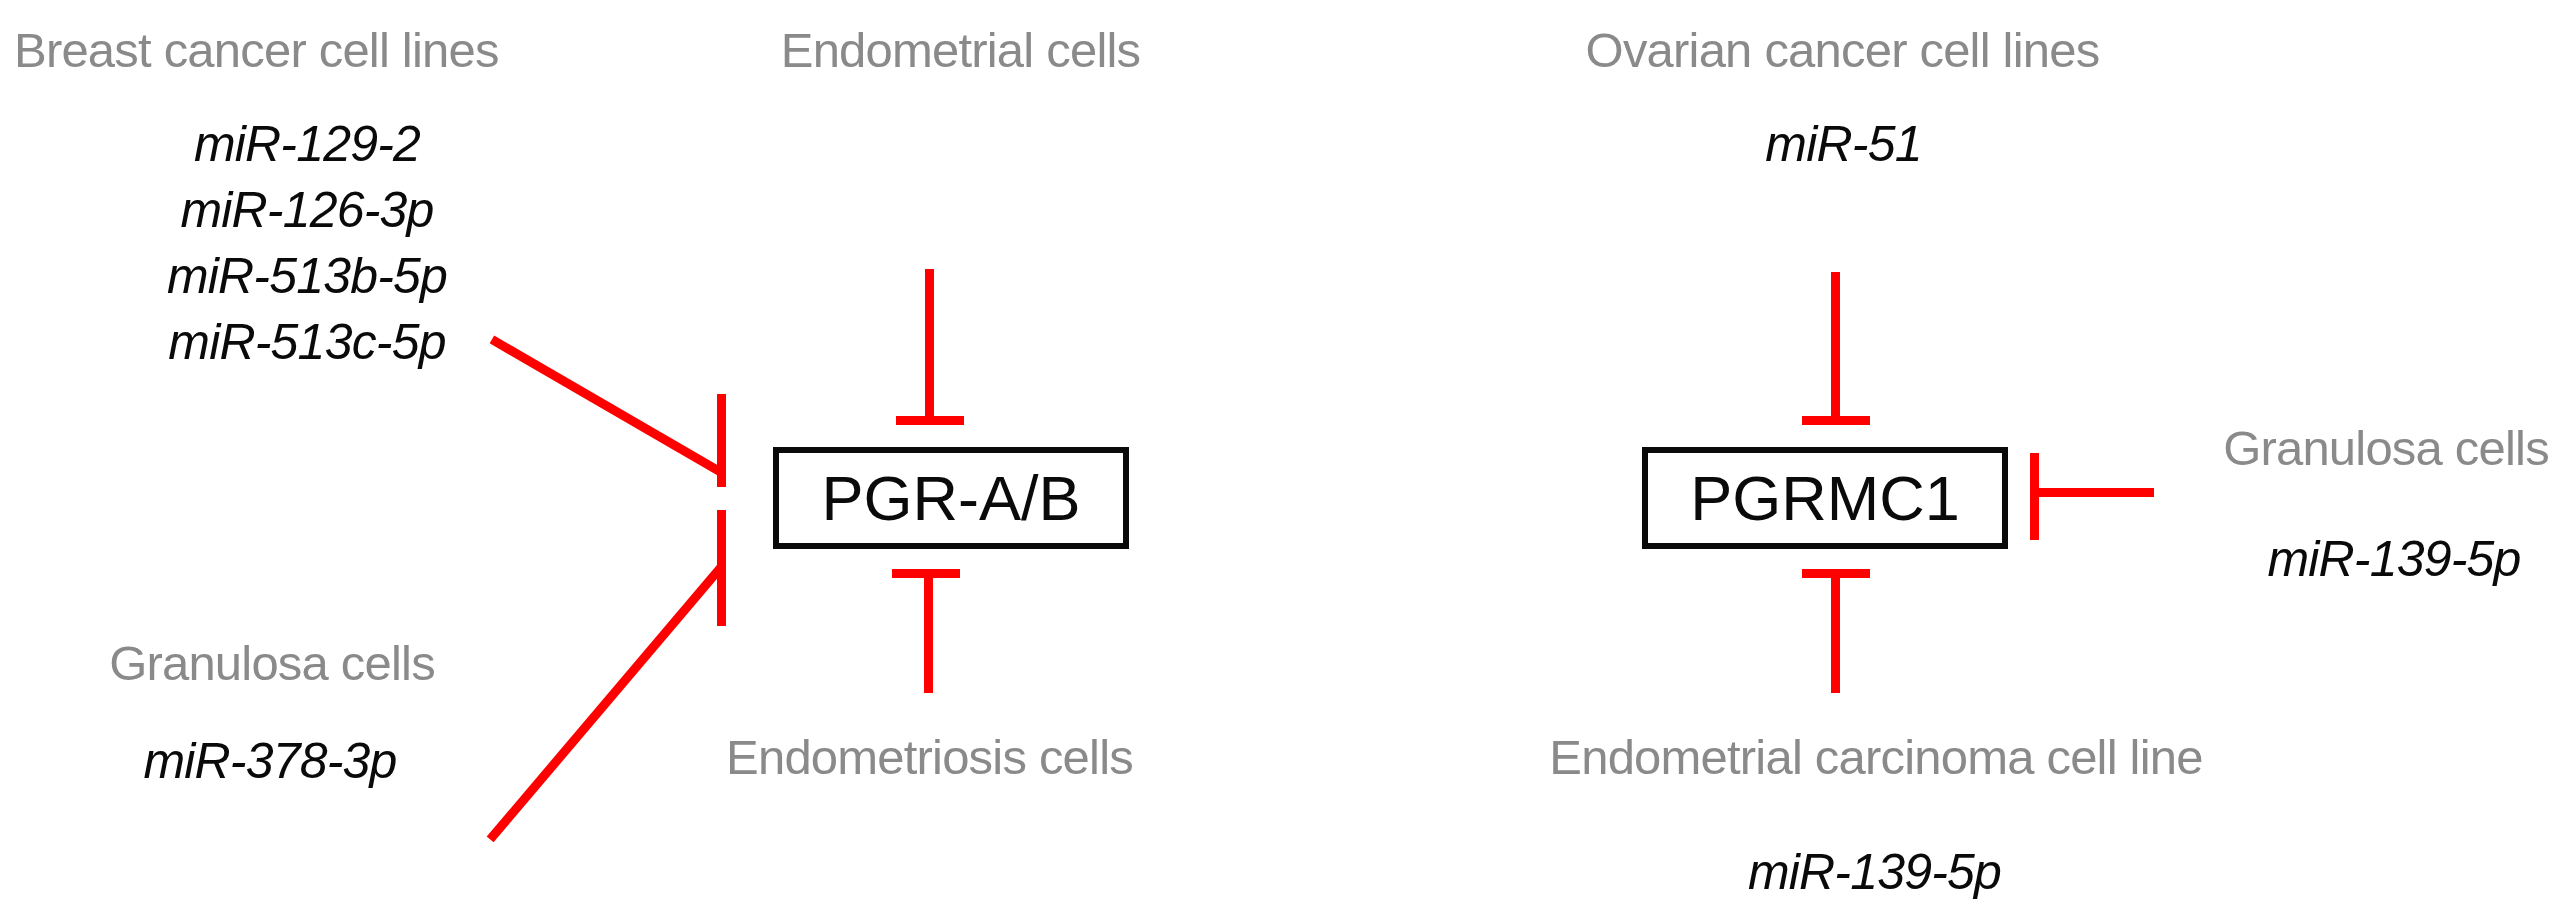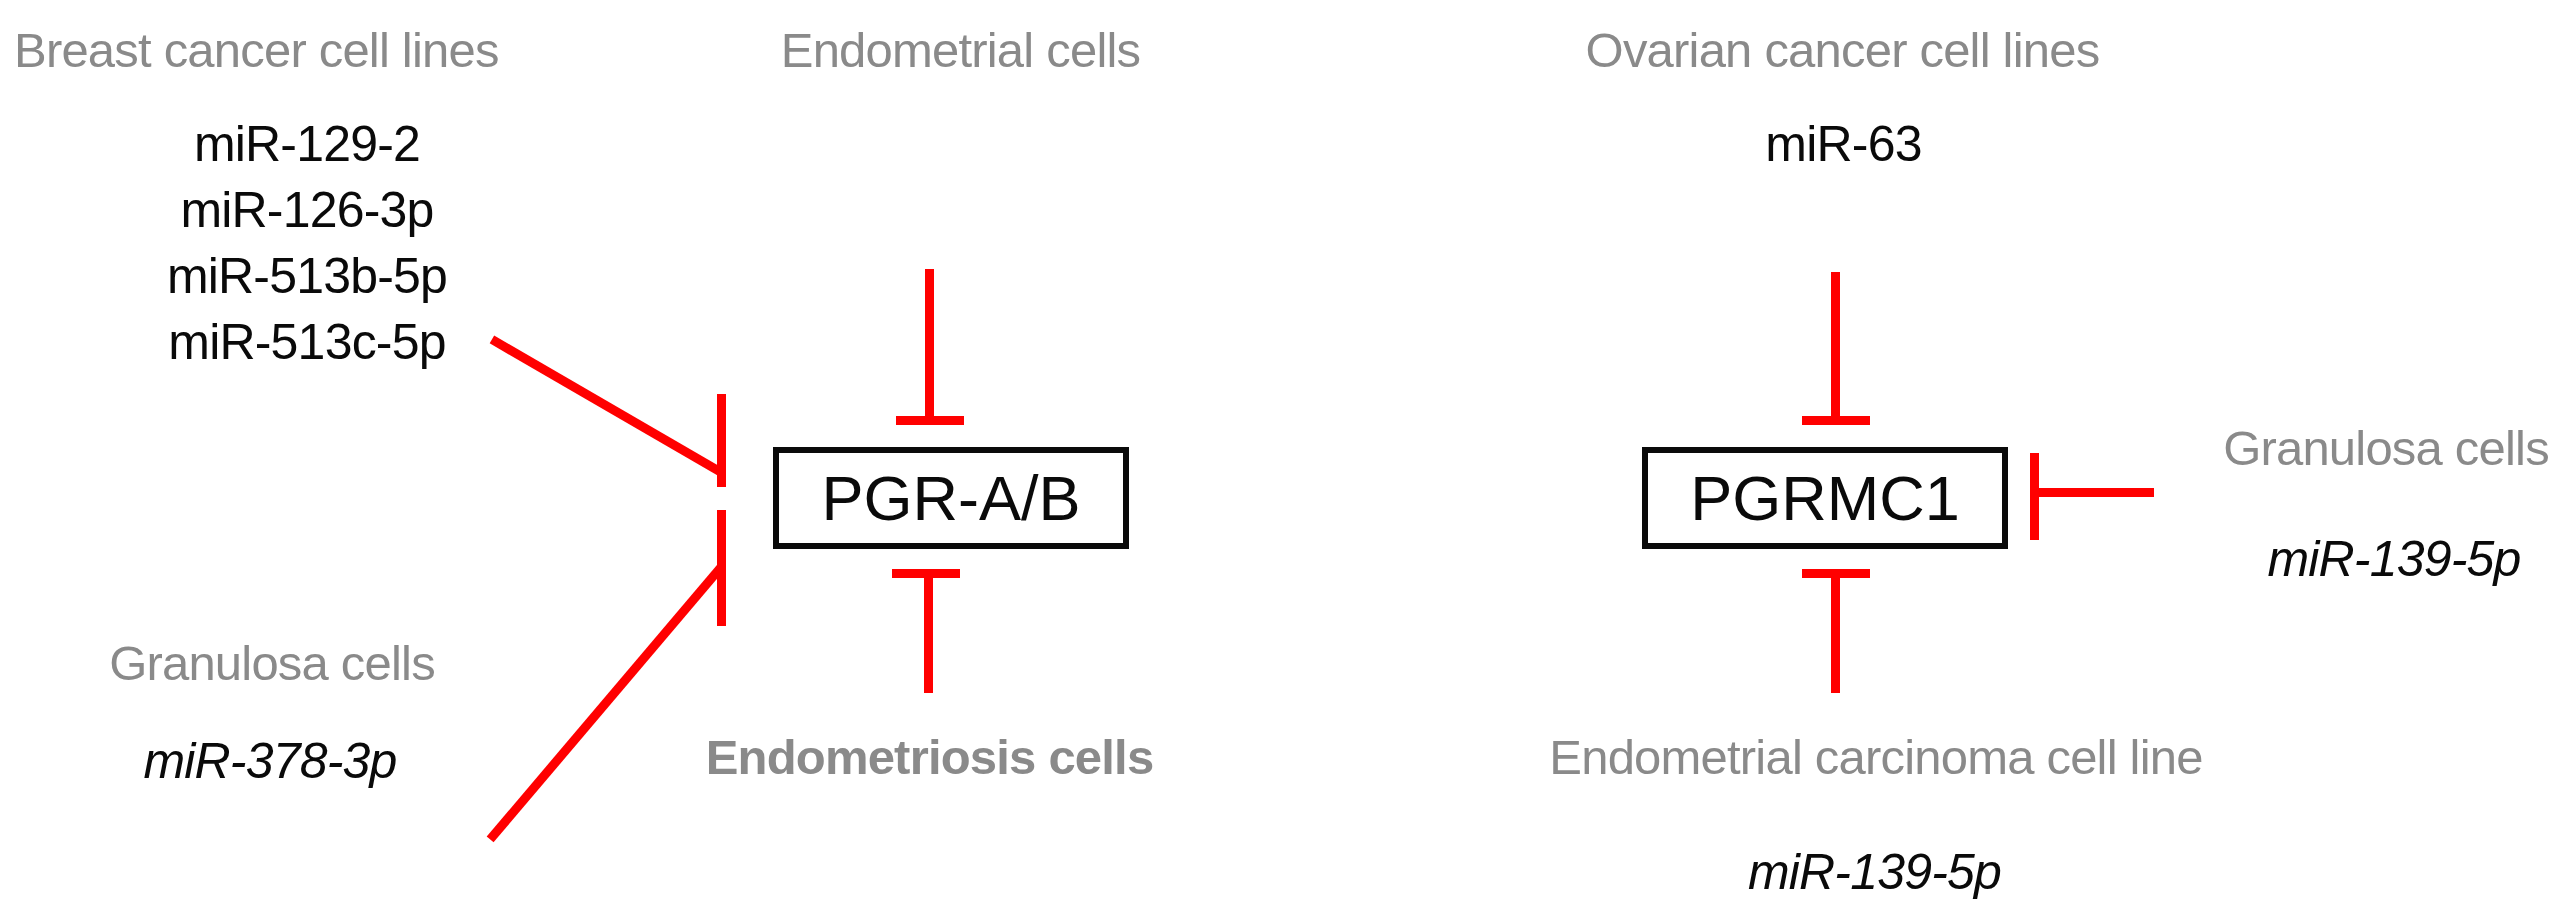--- a/index.html
+++ b/index.html
@@ -22,20 +22,21 @@
     color:var(--black,#0a0a0a);
     font-style:italic;
     font-size:50px;
     letter-spacing:-0.8px;
     text-align:center;
     white-space:nowrap;
   }
   .mirna-list{
     position:absolute;
     color:var(--black,#0a0a0a);
+    font-style:italic;
     font-size:50px;
     letter-spacing:-0.8px;
     text-align:center;
     line-height:66px;
     white-space:nowrap;
   }
   .gene-box{
     position:absolute;
     box-sizing:border-box;
     border:6.3px solid var(--black,#0a0a0a);
@@ -85,27 +86,27 @@
 
   <div class="heading ctr" style="left:685px;top:22px;width:551px;">Endometrial cells</div>
 
 
   <div class="stroke" style="left:925px;top:269px;width:8.7px;height:147px;"></div>
   <div class="stroke" style="left:896px;top:416px;width:68px;height:8.7px;"></div>
 
   <div class="stroke" style="left:892px;top:569px;width:68px;height:8.7px;"></div>
   <div class="stroke" style="left:924px;top:577px;width:8.7px;height:116px;"></div>
 
-  <div class="heading ctr" style="left:654px;top:729px;width:551px;font-weight:bold;">Endometriosis cells</div>
+  <div class="heading ctr" style="left:654px;top:729px;width:551px;">Endometriosis cells</div>
 
 
   <div class="heading ctr" style="left:1567px;top:22px;width:551px;">Ovarian cancer cell lines</div>
 
   <div class="mirna-list" style="left:1607px;top:111px;width:473px;">
-    <div>miR-63</div>
+    <div>miR-51</div>
   </div>
 
   <div class="stroke" style="left:1831px;top:272px;width:8.7px;height:144px;"></div>
   <div class="stroke" style="left:1802px;top:416px;width:68px;height:8.7px;"></div>
 
   <div class="gene-box" style="left:1642px;top:447px;width:366px;height:102px;justify-content:center;">
     <span class="gene-label">PGRMC1</span>
   </div>
 
   <div class="stroke" style="left:1802px;top:569px;width:68px;height:8.7px;"></div>

